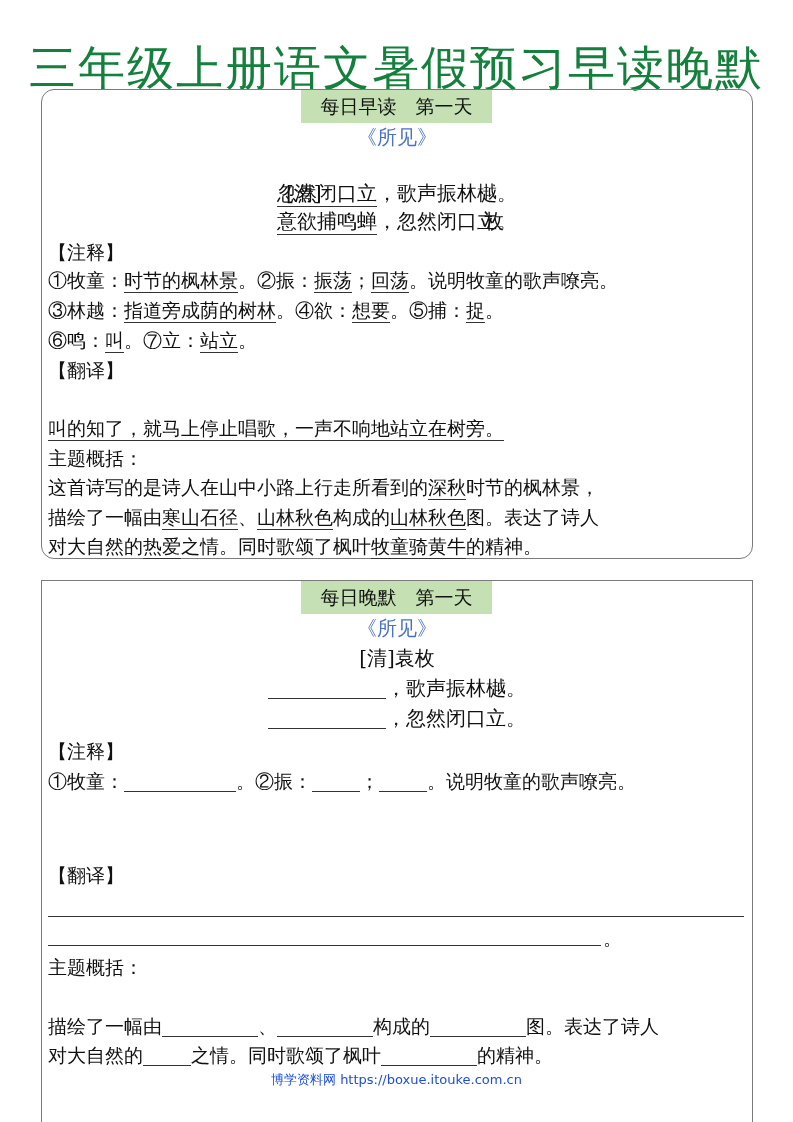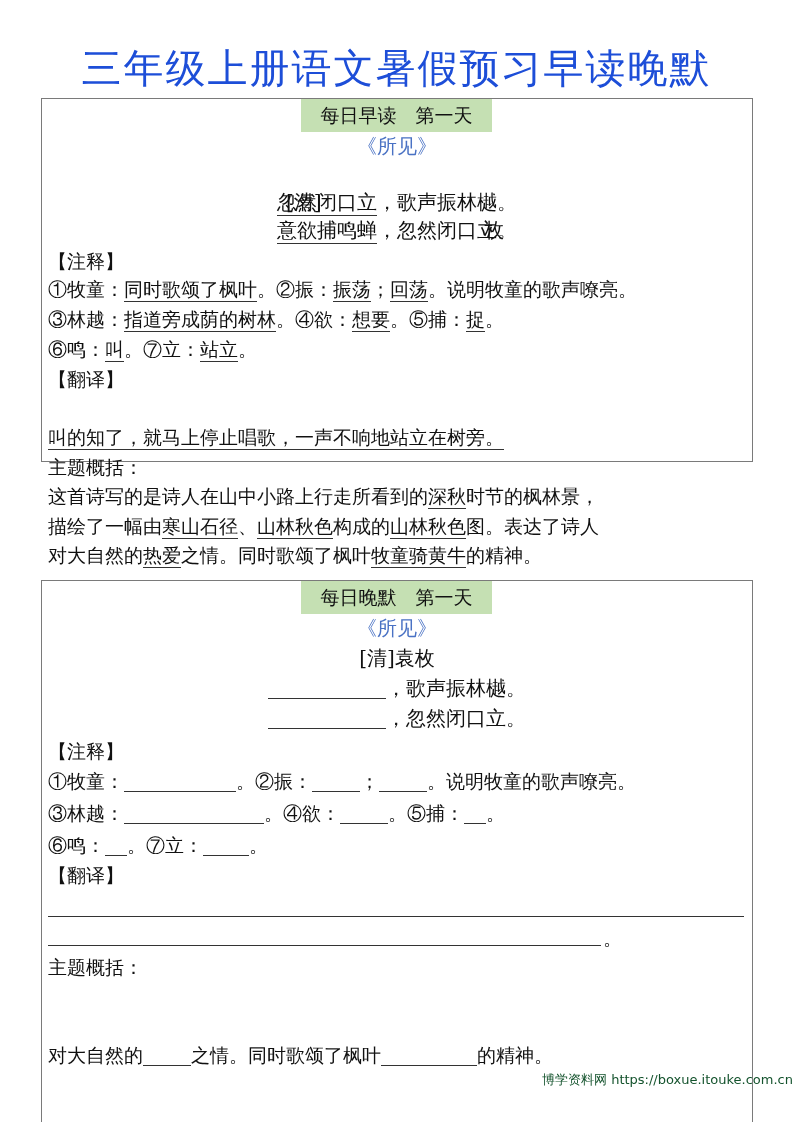--- a/index.html
+++ b/index.html
@@ -3,28 +3,28 @@
 <meta charset="utf-8">
 <style>
   html, body { margin: 0; padding: 0; background: #ffffff; }
   body {
     width: 793px; height: 1122px; position: relative; overflow: hidden;
     font-family: "DejaVu Serif", "Liberation Serif", serif;
     color: #111;
   }
   .doc-title {
     position: absolute; left: 0; top: 44px; width: 793px;
-    text-align: center; font-size: 40px; letter-spacing: 2px; line-height: 48px;
-    font-family: "DejaVu Serif", serif; color: #1d4ed8;
+    text-align: center; font-size: 47px; letter-spacing: 2px; line-height: 48px;
+    font-family: "DejaVu Serif", serif; color: #15803d;
   }
   .card {
     position: absolute; left: 41px; width: 712px;
     border: 1px solid #7a7a7a; box-sizing: border-box;
   }
-  .card.morning { top: 98px; height: 364px; }
+  .card.morning { top: 89px; height: 470px; border-radius: 13px; }
   .card.evening { top: 580px; height: 625px; }
   .card-header {
     position: absolute; left: 259px; top: 0; width: 191px; height: 33px;
     background: #c5e0b3; text-align: center; font-size: 19px; line-height: 33px;
     white-space: pre;
   }
   .poem-title {
     position: absolute; left: 0; width: 100%; text-align: center;
     color: #4a72c4; font-size: 20px; line-height: 28px;
   }
@@ -38,42 +38,42 @@
   }
   .u { border-bottom: 1.5px solid #333; padding-bottom: 1px; }
   .blank {
     display: inline-block; border-bottom: 1.5px solid #333; height: 22px;
     vertical-align: -4px;
   }
   .rule {
     position: absolute; border-bottom: 1.5px solid #333; height: 0;
   }
   .footer {
-    position: absolute; left: 0; top: 1071px; width: 793px; text-align: right;
-    font-family: "DejaVu Sans", sans-serif; font-size: 13px; color: #14532d; line-height: 18px;
+    position: absolute; left: 0; top: 1071px; width: 793px; text-align: center;
+    font-family: "DejaVu Sans", sans-serif; font-size: 13px; color: #1d4ed8; line-height: 18px;
   }
 </style>
 </head>
 <body>
 
 <div class="doc-title">三年级上册语文暑假预习早读晚默</div>
 
 <div class="card morning">
   <div class="card-header">每日早读　第一天</div>
   <div class="poem-title" style="top:33px">《所见》</div>
   <div class="center-line" style="top:61px">
     <span style="position:absolute;left:244px;">[清]</span>
     <span style="position:absolute;left:442px;">枚</span>
   </div>
   <div class="center-line" style="top:89px"><span class="u">忽然闭口立</span><span>，歌声振林樾。</span></div>
   <div class="center-line" style="top:117px"><span class="u">意欲捕鸣蝉</span><span>，忽然闭口立。</span></div>
 
   <div class="line" style="top:148px">【注释】</div>
   <div class="line" style="top:176px">
-    <span>①牧童：</span><span class="u">同时歌颂了枫叶</span><span>。</span><span>②振：</span><span class="u">振荡</span><span>；</span><span class="u">回荡</span><span>。说明牧童的歌声嘹亮。</span>
+    <span>①牧童：</span><span class="u">时节的枫林景</span><span>。</span><span>②振：</span><span class="u">振荡</span><span>；</span><span class="u">回荡</span><span>。说明牧童的歌声嘹亮。</span>
   </div>
   <div class="line" style="top:206px">
     <span>③林越：</span><span class="u">指道旁成荫的树林</span><span>。</span><span>④欲：</span><span class="u">想要</span><span>。</span><span>⑤捕：</span><span class="u">捉</span><span>。</span>
   </div>
   <div class="line" style="top:236px">
     <span>⑥鸣：</span><span class="u">叫</span><span>。</span><span>⑦立：</span><span class="u">站立</span><span>。</span>
   </div>
 
   <div class="line" style="top:266px">【翻译】</div>
   <div class="line" style="top:324px"><span class="u">叫的知了，就马上停止唱歌，一声不响地站立在树旁。</span></div>
@@ -94,31 +94,28 @@
   <div class="card-header">每日晚默　第一天</div>
   <div class="poem-title" style="top:33px">《所见》</div>
   <div class="center-line" style="top:63px">[清]袁枚</div>
   <div class="center-line" style="top:93px"><span class="blank" style="width:118px"></span><span>，歌声振林樾。</span></div>
   <div class="center-line" style="top:123px"><span class="blank" style="width:118px"></span><span>，忽然闭口立。</span></div>
 
   <div class="line" style="top:156px">【注释】</div>
   <div class="line" style="top:186px">
     <span>①牧童：</span><span class="blank" style="width:112px"></span><span>。</span><span>②振：</span><span class="blank" style="width:48px"></span><span>；</span><span class="blank" style="width:48px"></span><span>。说明牧童的歌声嘹亮。</span>
   </div>
-  <div class="line" style="top:218px">
-    <span>③林越：</span><span class="blank" style="width:140px"></span><span>。</span><span>④欲：</span><span class="blank" style="width:48px"></span><span>。</span><span>⑤捕：</span><span class="blank" style="width:22px"></span><span>。</span>
-  </div>
-  <div class="line" style="top:250px">
-    <span>⑥鸣：</span><span class="blank" style="width:22px"></span><span>。</span><span>⑦立：</span><span class="blank" style="width:46px"></span><span>。</span>
-  </div>
 
   <div class="line" style="top:280px">【翻译】</div>
   <div class="rule" style="left:6px; right:8px; top:335px;"></div>
   <div class="rule" style="left:6px; width:553px; top:364px;"></div>
   <div class="line" style="top:343px; left:561px;">。</div>
 
   <div class="line" style="top:372px">主题概括：</div>
+  <div class="line" style="top:431px">
+    <span>描绘了一幅由</span><span class="blank" style="width:96px"></span><span>、</span><span class="blank" style="width:96px"></span><span>构成的</span><span class="blank" style="width:96px"></span><span>图。表达了诗人</span>
+  </div>
   <div class="line" style="top:460px">
     <span>对大自然的</span><span class="blank" style="width:48px"></span><span>之情。同时歌颂了枫叶</span><span class="blank" style="width:96px"></span><span>的精神。</span>
   </div>
 </div>
 
 <div class="footer">博学资料网 https://boxue.itouke.com.cn</div>
 
 </body></html>

